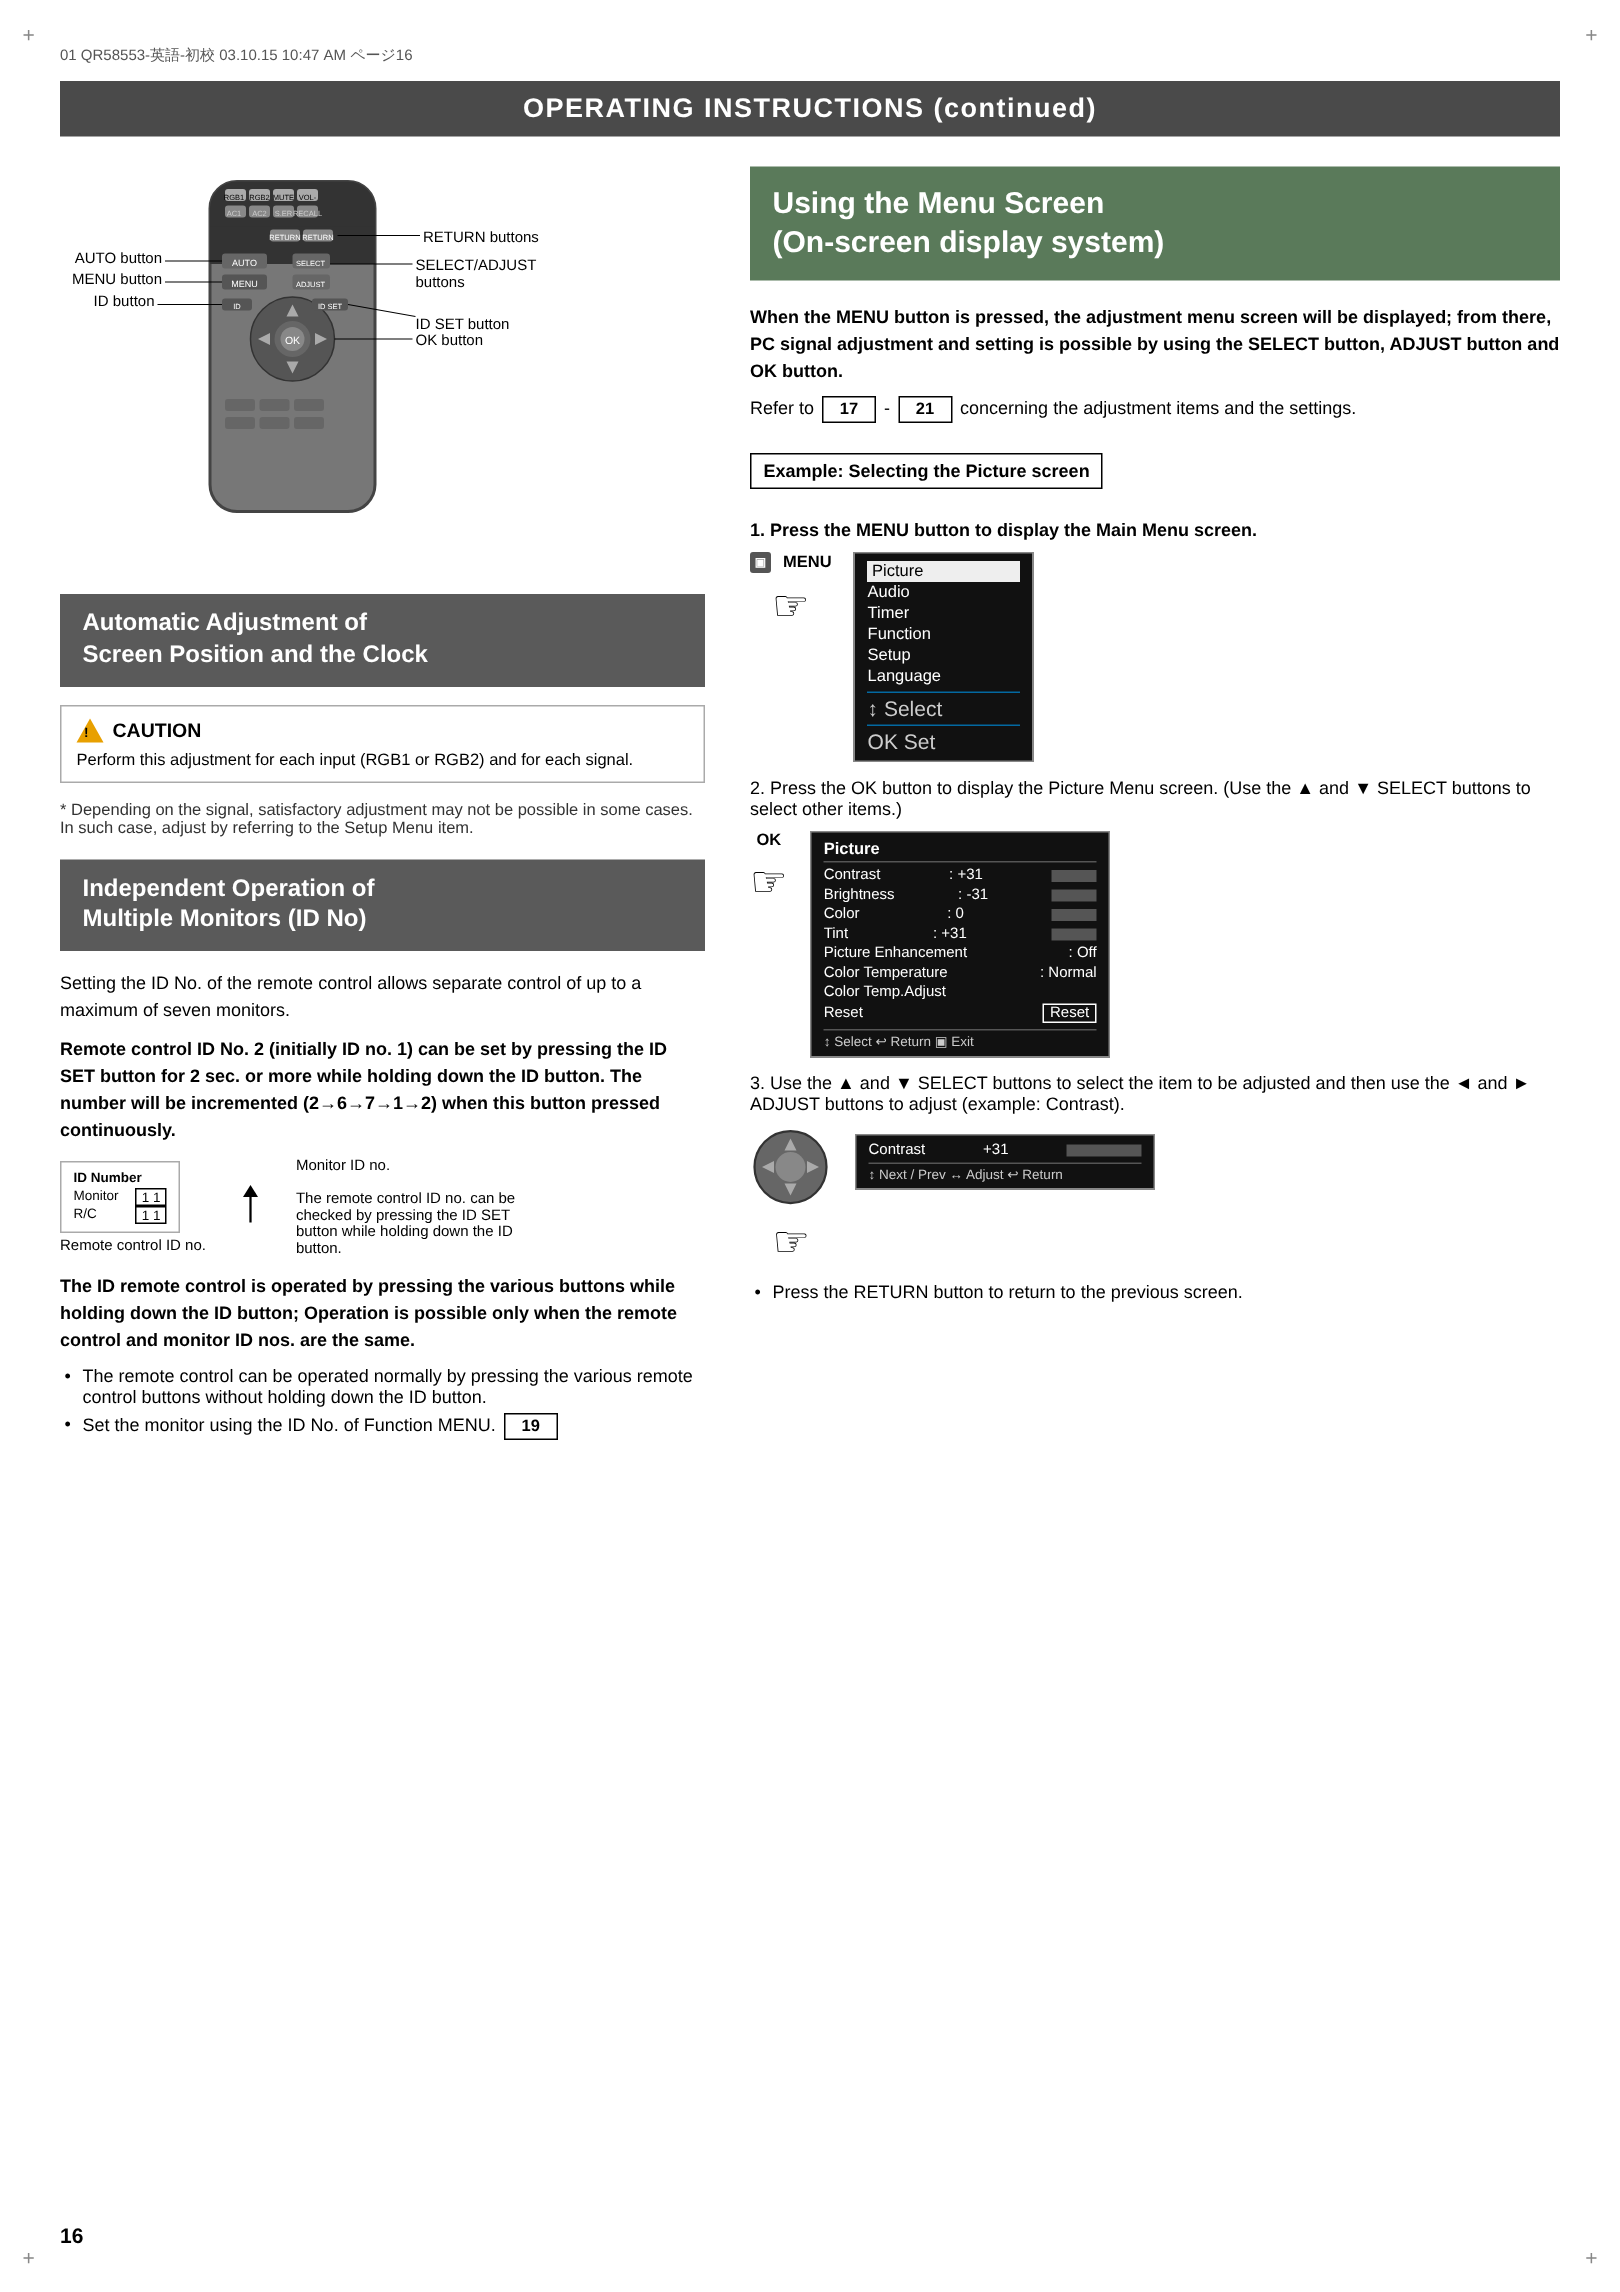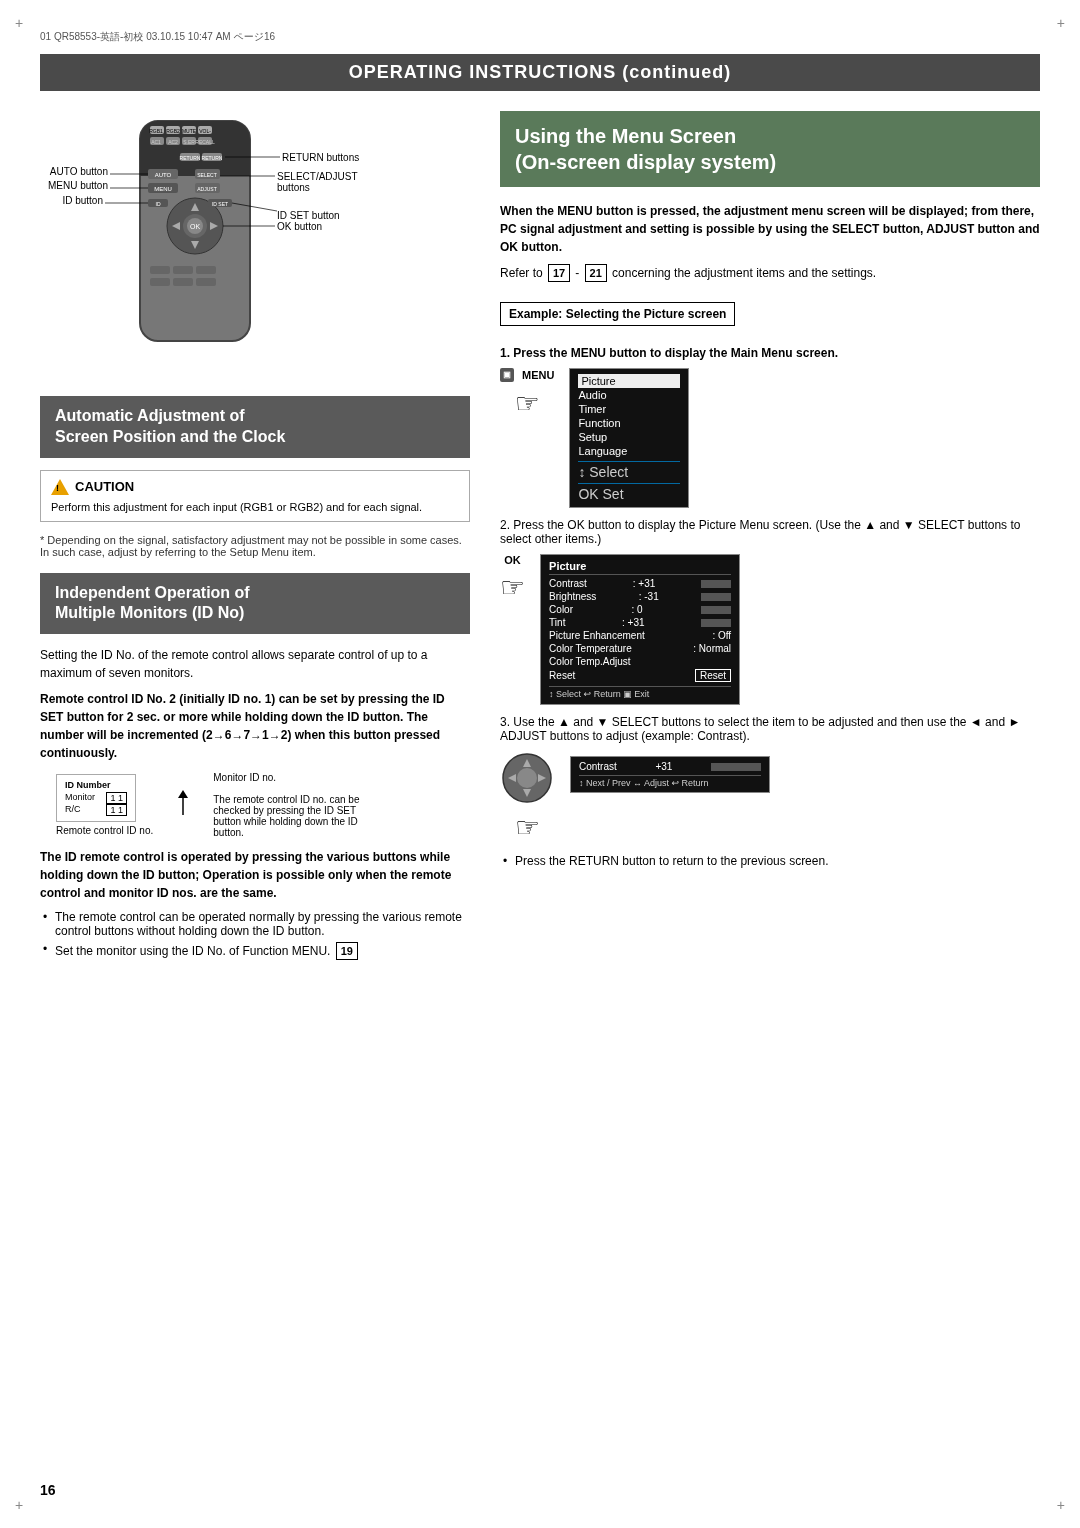--- a/index.html
+++ b/index.html
@@ -111,21 +111,21 @@
 
     
     .id-section {
       margin-top: 15px;
     }
 
     .id-diagram {
       display: flex;
       align-items: center;
       gap: 15px;
-      margin: 10px 16px;
+      margin: 10px 0;
     }
 
     .id-box {
       border: 1px solid #aaa;
       padding: 5px 8px;
       font-size: 10px;
       width: 80px;
     }
 
     .id-box-row {
@@ -322,21 +322,21 @@
       position: relative;
       margin-bottom: 5px;
     }
 
     
     .ref-box {
       display: inline-flex;
       align-items: center;
       justify-content: center;
       border: 1px solid #000;
-      width: 22px;
+      width: 36px;
       height: 18px;
       font-size: 11px;
       font-weight: bold;
       margin: 0 2px;
     }
   </style>
 </head>
 <body>
 
 <div class="page-container">

